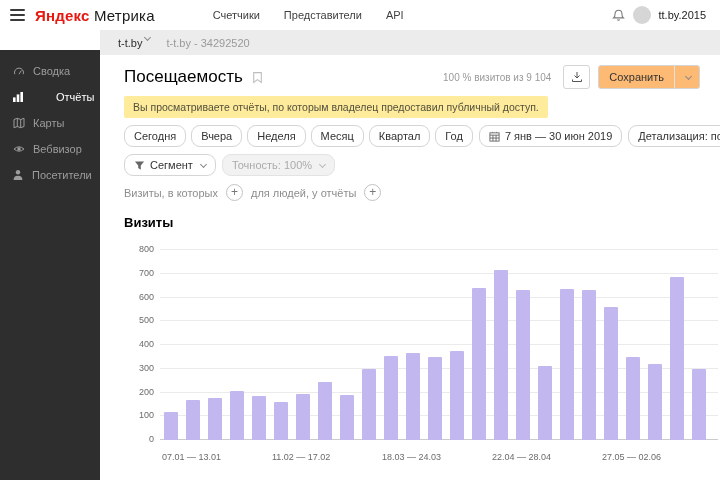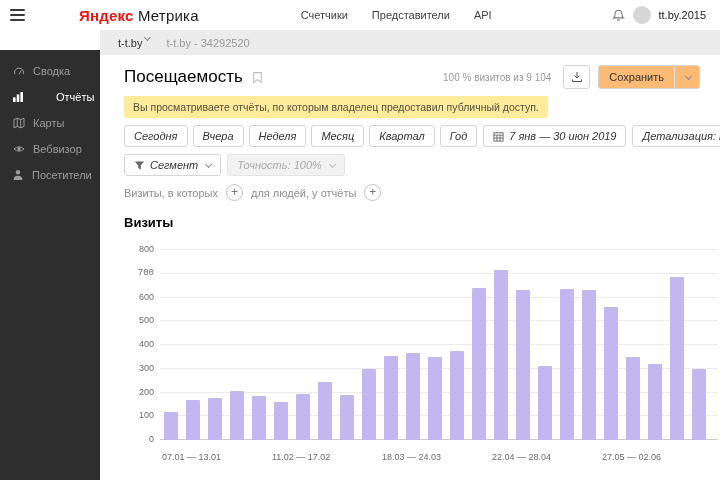--- a/index.html
+++ b/index.html
@@ -2,21 +2,21 @@
 <html><head>
 <meta charset="utf-8">
 <style>
   * { box-sizing: border-box; }
   html,body { margin:0; padding:0; }
   body {
     width:720px; height:480px; overflow:hidden; position:relative;
     font-family:"Liberation Sans", sans-serif; background:#fff; font-size:11px; color:#333;
   }
   
-  .topbar { position:absolute; top:0; left:0; right:0; height:30px; background:#fff; display:flex; align-items:center; z-index:3;gap:44px; }
+  .topbar { position:absolute; top:0; left:0; right:0; height:30px; background:#fff; display:flex; align-items:center; z-index:3; }
   .burger { width:15px; margin:0 10px; display:flex; flex-direction:column; gap:3px; cursor:pointer; }
   .burger span { height:2px; background:#3a3a3a; border-radius:1px; }
   .logo { font-size:15px; letter-spacing:.2px; cursor:pointer; white-space:nowrap; }
   .logo-red { color:#e8170f; font-weight:bold; }
   .logo-dark { color:#1a1a1a; }
   .hnav { display:flex; gap:24px; margin-left:58px; font-size:11px; color:#3f3f3f; }
   .nav-link { cursor:pointer; }
   .hright { margin-left:auto; display:flex; align-items:center; gap:8px; padding-right:14px; font-size:11px; color:#222; }
   .bell { color:#7a7a7a; display:flex; cursor:pointer; }
   .avatar { width:18px; height:18px; border-radius:50%; background:#d6d6d6; display:inline-block; }
@@ -39,21 +39,21 @@
   .icon-btn { width:27px; height:24px; border:1px solid #d5d5d5; border-radius:3px; background:#fff; color:#555;
               display:flex; align-items:center; justify-content:center; cursor:pointer; padding:0; }
   .split-btn { display:inline-flex; align-items:stretch; border:1px solid #d5d5d5; border-radius:3px; background:#fdba74; font-size:11px; cursor:pointer; }
   .split-btn .split-label { padding:5px 10px; }
   .split-chev { border-left:1px solid #e2e2e2; padding:0 8px; display:flex; align-items:center; }
   .notice { display:inline-block; background:#ffeb9c; border-radius:2px; color:#52503d;
             font-size:10.5px; padding:5px 9px; margin-top:7px; }
   .frow { display:flex; align-items:center; gap:6px; margin-top:7px; }
   .btn-group { display:flex; gap:5px; }
   .btn { display:inline-flex; align-items:center; gap:5px; border:1px solid #d5d5d5; background:#fff;
-         border-radius:3px; font-size:11px; color:#333; padding:4px 9px; cursor:pointer; font-family:inherit; white-space:nowrap;font-style:italic; }
+         border-radius:9px; font-size:11px; color:#333; padding:4px 9px; cursor:pointer; font-family:inherit; white-space:nowrap; }
   .btn.disabled { background:#f2f2f2; border-color:#e3e3e3; color:#ababab; }
   .btn .bicon { display:flex; color:#666; }
   .btn.disabled .chev { border-color:#bbb; }
   .chev { display:inline-block; width:5px; height:5px; border-right:1px solid #8a8a8a; border-bottom:1px solid #8a8a8a;
           transform:rotate(45deg); margin:-2px 0 0 3px; }
   .cond-row { margin-top:8px; gap:8px; color:#8d8d8d; font-size:11px; }
   .plus-btn { width:17px; height:17px; border-radius:50%; border:1px solid #c2c2c2; background:#fff; color:#777;
               font-size:12px; line-height:13px; padding:0; cursor:pointer; }
   .chart-title { font-size:13px; font-weight:bold; color:#000; margin:14px 0 0 0; }
   
@@ -245,21 +245,21 @@
           <div class="ylab" style="bottom: 73.5px;">200</div>
           <div class="gline" style="bottom: 101.25px;"></div>
           <div class="ylab" style="bottom: 97.25px;">300</div>
           <div class="gline" style="bottom: 125px;"></div>
           <div class="ylab" style="bottom: 121px;">400</div>
           <div class="gline" style="bottom: 148.75px;"></div>
           <div class="ylab" style="bottom: 144.75px;">500</div>
           <div class="gline" style="bottom: 172.5px;"></div>
           <div class="ylab" style="bottom: 168.5px;">600</div>
           <div class="gline" style="bottom: 196.25px;"></div>
-          <div class="ylab" style="bottom: 192.25px; font-family: Liberation Mono, monospace;">700</div>
+          <div class="ylab" style="bottom: 192.25px;">700</div>
           <div class="gline" style="bottom: 220px;"></div>
           <div class="ylab" style="bottom: 216px;">800</div>
           <div class="bars">
             <div class="bar" title="120" style="height: 28.5px; background: rgb(194, 183, 238);"></div>
             <div class="bar" title="170" style="height: 40.375px; background: rgb(194, 183, 238);"></div>
             <div class="bar" title="175" style="height: 41.5625px; background: rgb(194, 183, 238);"></div>
             <div class="bar" title="205" style="height: 48.6875px; background: rgb(194, 183, 238);"></div>
             <div class="bar" title="185" style="height: 43.9375px; background: rgb(194, 183, 238);"></div>
             <div class="bar" title="160" style="height: 38px; background: rgb(194, 183, 238);"></div>
             <div class="bar" title="195" style="height: 46.3125px; background: rgb(194, 183, 238);"></div>

